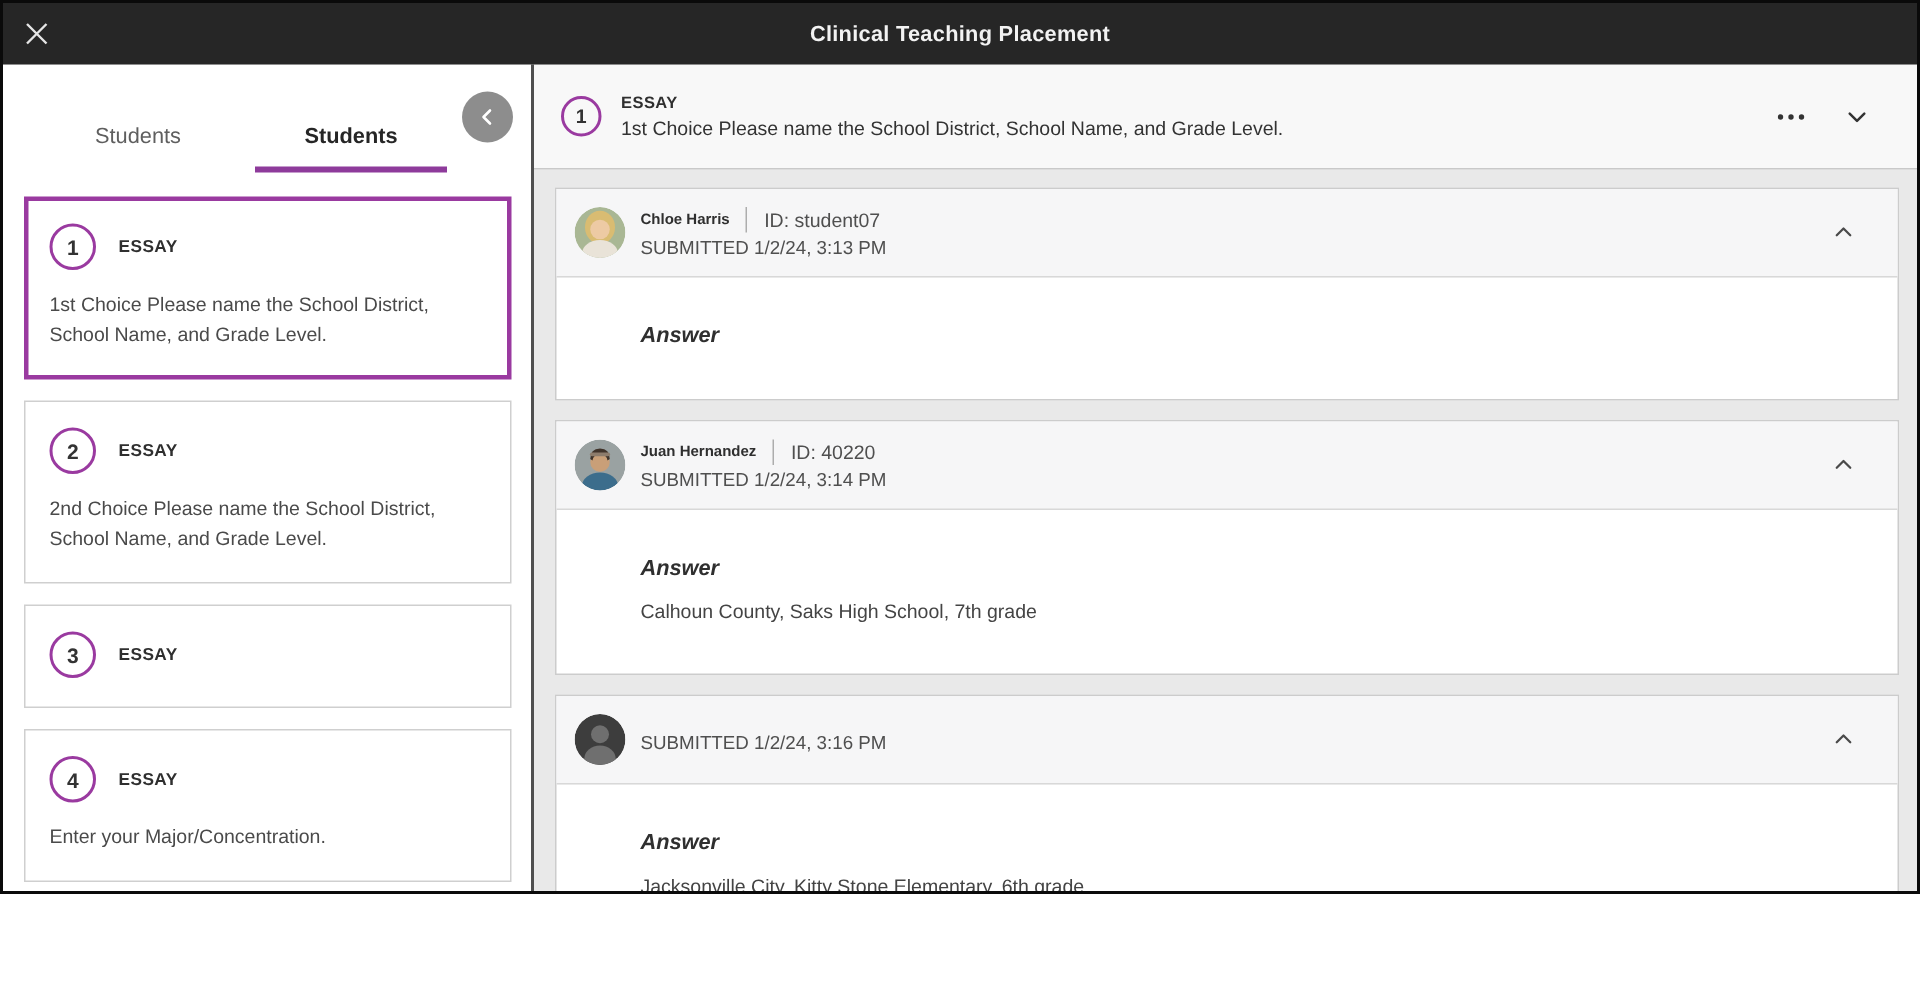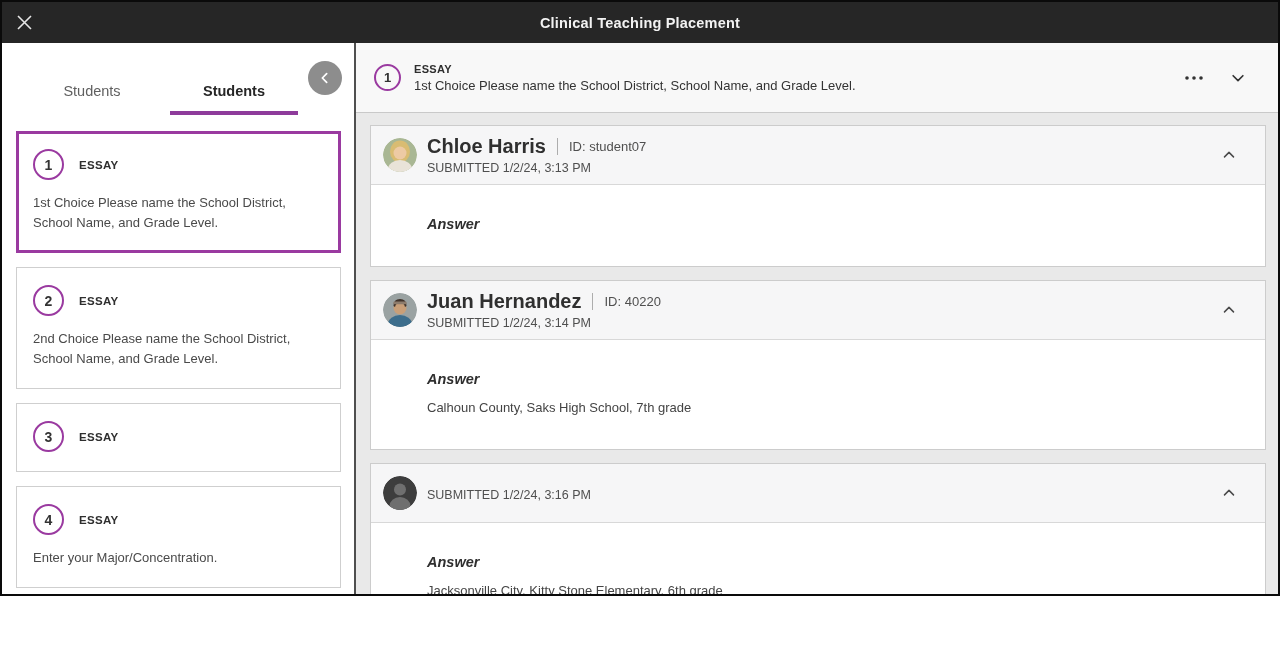--- a/index.html
+++ b/index.html
@@ -38,21 +38,21 @@
   .main-qtext { font-size:13px; color:#333; margin-top:3px; }
   .icon-btn { background:none; border:none; cursor:pointer; display:flex; align-items:center; justify-content:center; width:32px; height:32px; }
   .hdr-icons { display:flex; align-items:center; gap:12px; }
 
   .content { flex:1; overflow:hidden; padding:12px 12px 0 14px; }
   .sub-card { background:#fff; border:1px solid #cccccc; margin-bottom:13px; }
   .sub-head { background:#f6f6f7; border-bottom:1px solid #d8d8d8; display:flex; align-items:center; padding:12px 20px 12px 12px; height:59px; cursor:pointer; }
   .avatar { width:34px; height:34px; border-radius:50%; overflow:hidden; flex:0 0 34px; margin-right:10px; }
   .sub-id-wrap { flex:1; min-width:0; }
   .sub-name-row { display:flex; align-items:center; }
-  .sub-name { font-size:20px; font-weight:700; color:#2f2f2f; }
+  .sub-name { font-size:10px; font-weight:700; color:#2f2f2f; }
   .sub-sep { width:1px; height:17px; background:#adadad; margin:0 11px; }
   .sub-id { font-size:13px; color:#4f4f4f; }
   .sub-time { font-size:12.5px; color:#4f4f4f; margin-top:3px; }
   .sub-body { padding:31px 20px 34px 56px; }
   .ans-label { font-size:14.5px; font-weight:700; color:#2f2f2f;font-style:italic; }
   .ans-text { font-size:13px; color:#444; margin-top:13px; }
 </style>
 </head>
 <body>
 

